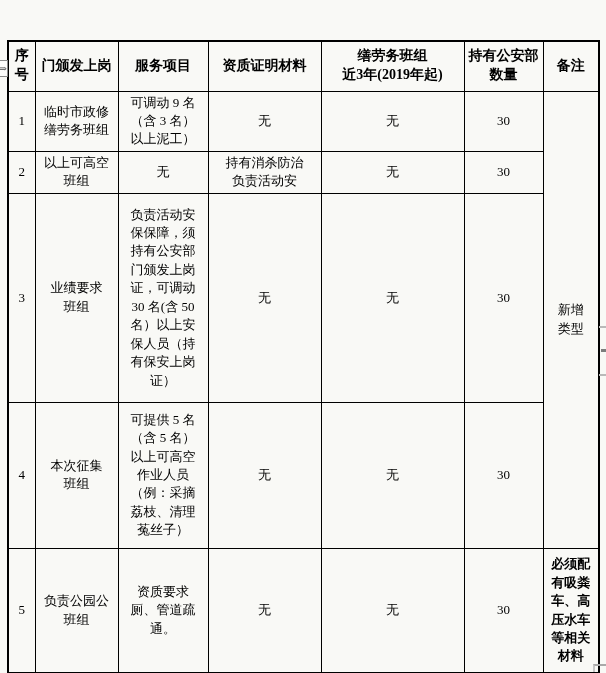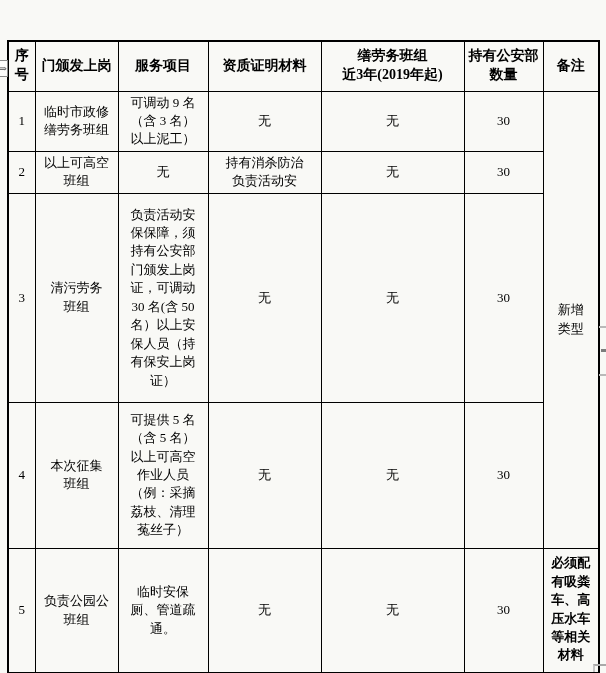--- a/index.html
+++ b/index.html
@@ -34,21 +34,21 @@
     line-height:1.42;
     padding:2px 4px;
     white-space:pre-line;
     overflow:hidden;
   }
   table.main th{
     font-weight:bold;
     font-size:14px;
     line-height:1.35;
   }
-  td.bold-cell{font-weight:bold;font-family:Liberation Mono, monospace;}
+  td.bold-cell{font-weight:bold;}
   
   .left-handle{
     position:absolute;left:-6px;top:60px;width:14px;height:17px;
     background:#fdfdfc;border:1px solid #8a8a8a;
     font-size:10px;line-height:15px;text-align:right;color:#444;
     overflow:hidden;
   }
   .scroll-dash{position:absolute;background:#b9b9b9;}
   .scroll-dash.d1{left:599px;top:326px;width:7px;height:2px;}
   .scroll-dash.d2{left:601px;top:349px;width:5px;height:3px;background:#7d7d7d;}
@@ -107,21 +107,21 @@
           <td>以上可高空
 班组</td>
           <td>无</td>
           <td>持有消杀防治
 负责活动安</td>
           <td>无</td>
           <td>30</td>
         </tr>
         <tr style="height: 209px;">
           <td>3</td>
-          <td>清污劳务
+          <td>业绩要求
 班组</td>
           <td>负责活动安
 保保障，须
 持有公安部
 门颁发上岗
 证，可调动
 30 名(含 50
 名）以上安
 保人员（持
 有保安上岗
@@ -142,21 +142,21 @@
 荔枝、清理
 菟丝子）</td>
           <td>无</td>
           <td>无</td>
           <td>30</td>
         </tr>
         <tr style="height: 125px;">
           <td>5</td>
           <td>负责公园公
 班组</td>
-          <td>临时安保
+          <td>资质要求
 厕、管道疏
 通。</td>
           <td>无</td>
           <td>无</td>
           <td>30</td>
           <td class="bold-cell">必须配
 有吸粪
 车、高
 压水车
 等相关

